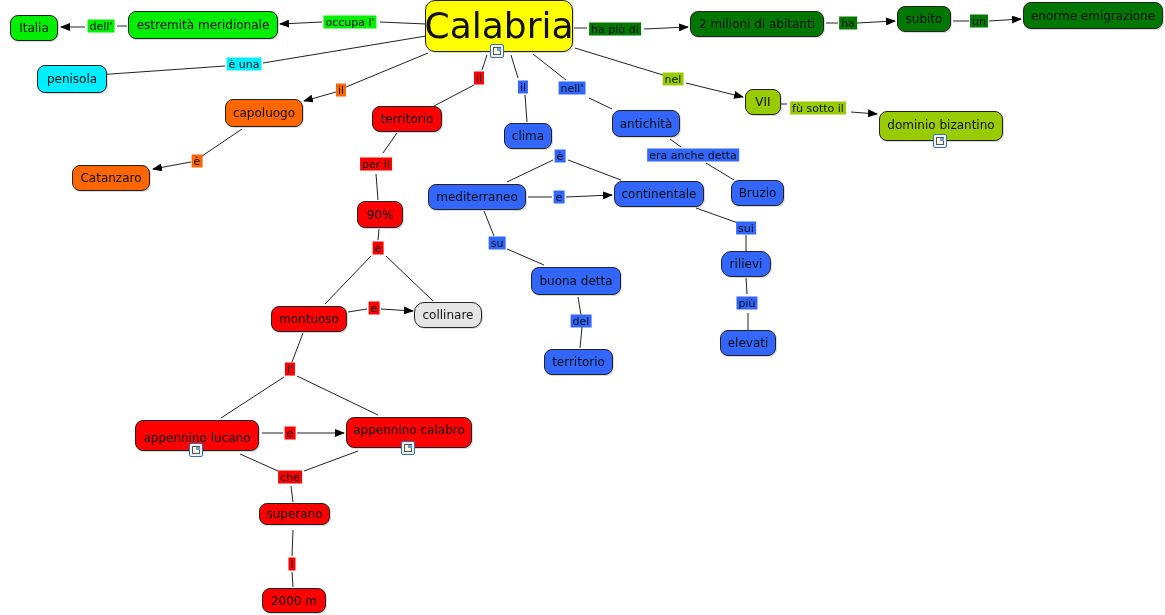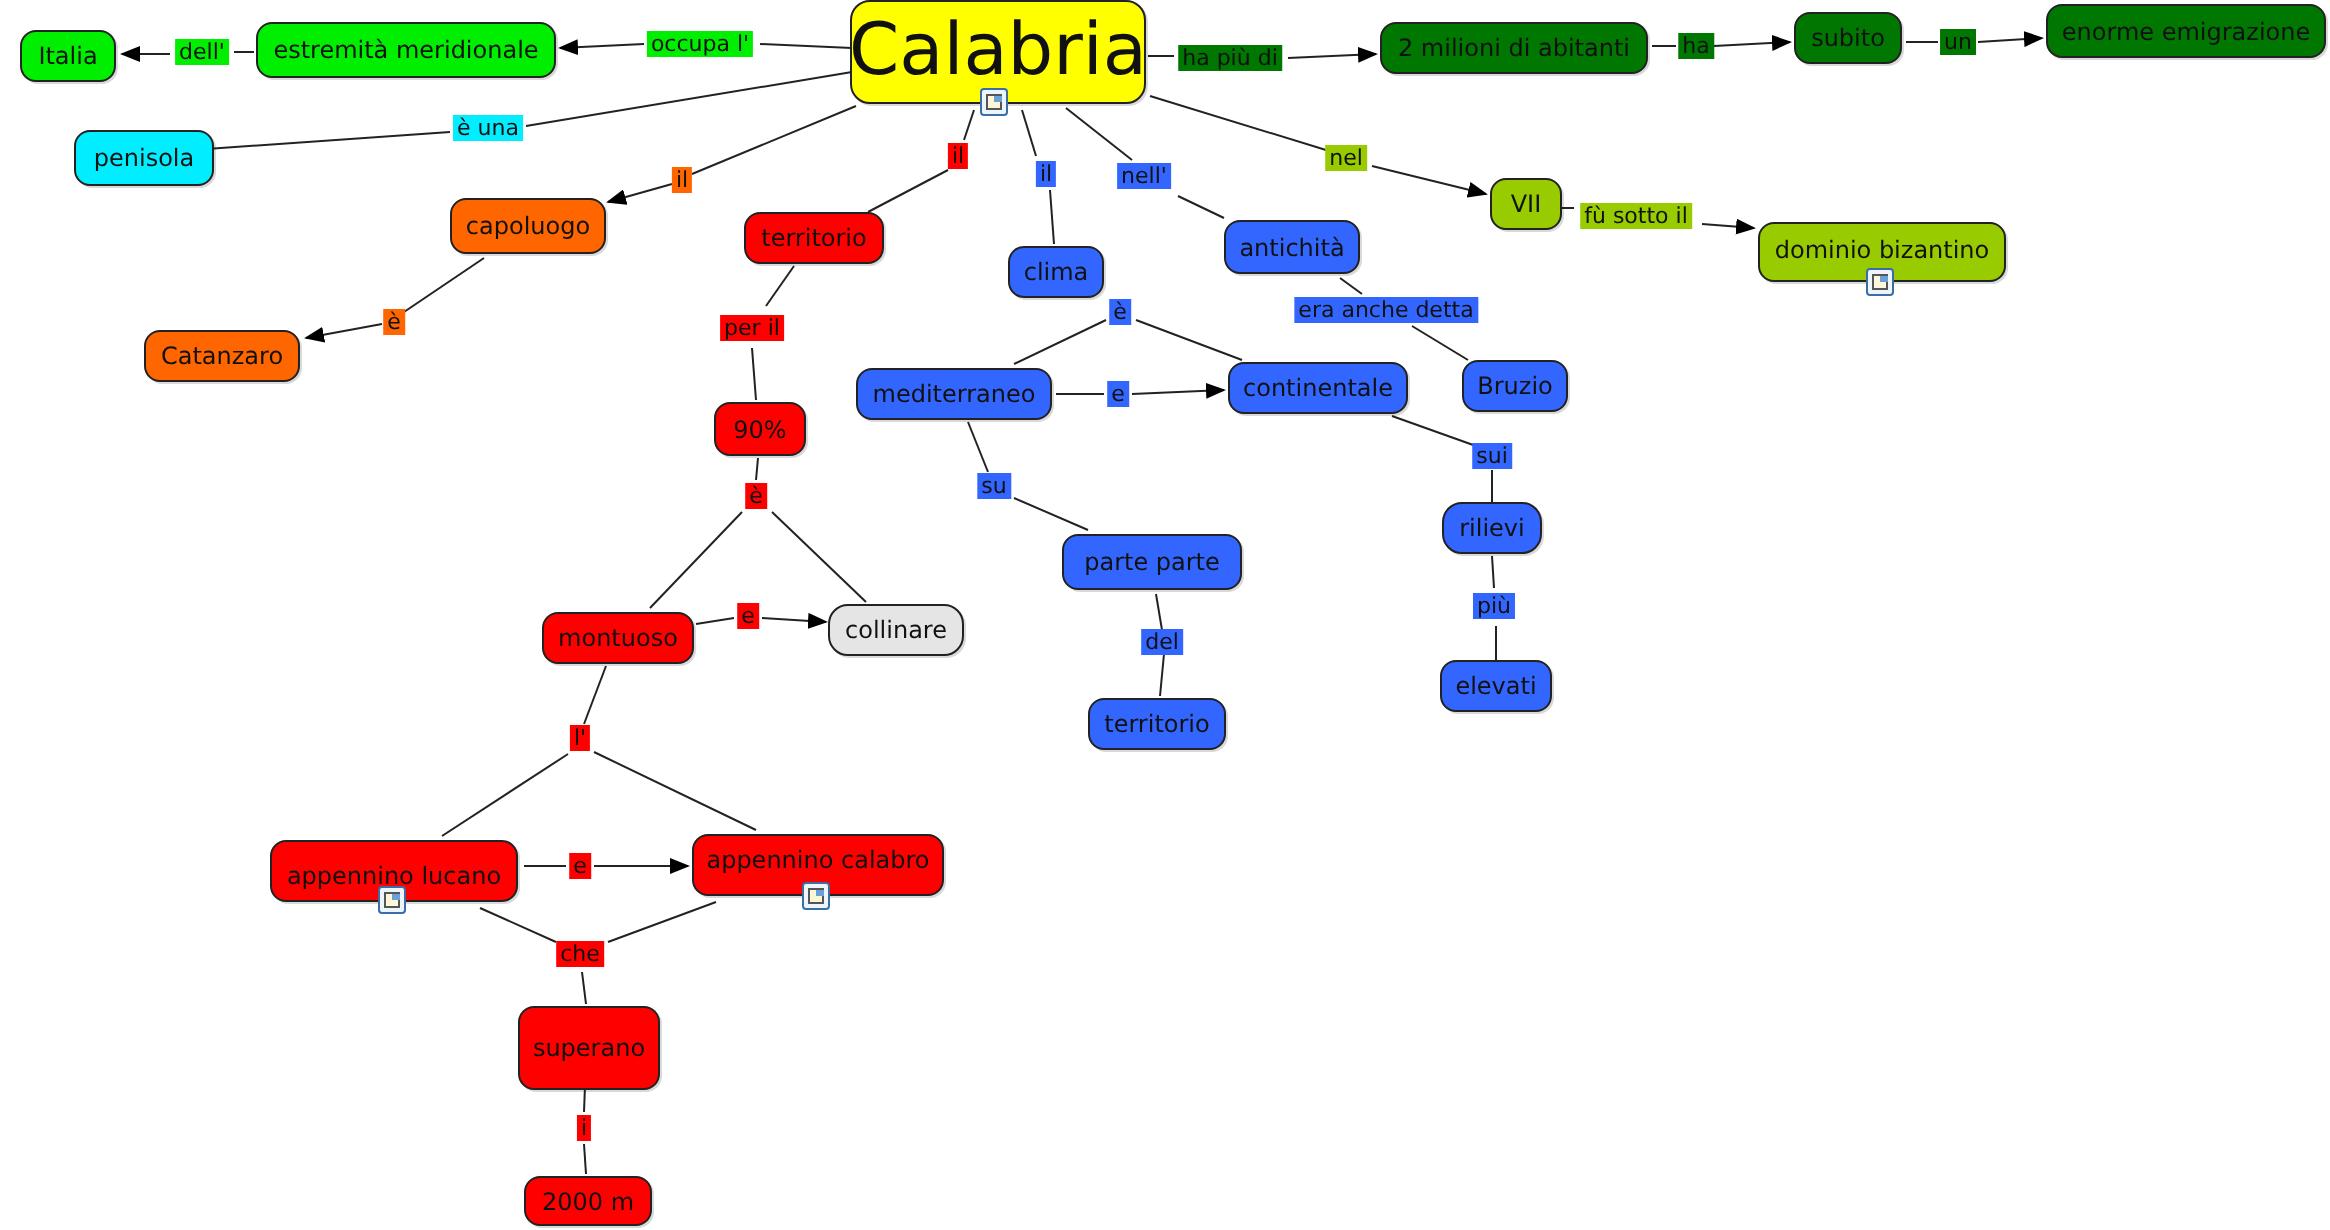--- a/index.html
+++ b/index.html
@@ -152,38 +152,38 @@
     <span>collinare</span>
   </div>
 <div class="node" style="left:135px;top:420px;width:124px;height:31px;background:#ff0000;align-items:center;padding-top:5px;">
     <span>appennino lucano</span>
   </div>
 <span class="res" style="left:189px;top:443px;"></span>
 <div class="node" style="left:346px;top:417px;width:126px;height:31px;background:#ff0000;align-items:flex-start;padding-top:5px;">
     <span>appennino calabro</span>
   </div>
 <span class="res" style="left:401px;top:441px;"></span>
-<div class="node" style="left:259px;top:503px;width:71px;height:42px;background:#ff0000;">
+<div class="node" style="left:259px;top:503px;width:71px;height:22px;background:#ff0000;">
     <span>superano</span>
   </div>
 <div class="node" style="left:262px;top:588px;width:64px;height:25px;background:#ff0000;">
     <span>2000 m</span>
   </div>
 
 <div class="node" style="left:504px;top:123px;width:48px;height:26px;background:#3366ff;">
     <span>clima</span>
   </div>
 <div class="node" style="left:428px;top:184px;width:98px;height:26px;background:#3366ff;">
     <span>mediterraneo</span>
   </div>
 <div class="node" style="left:614px;top:181px;width:90px;height:26px;background:#3366ff;">
     <span>continentale</span>
   </div>
 <div class="node" style="left:531px;top:267px;width:90px;height:28px;background:#3366ff;">
-    <span>parte parte</span>
+    <span>buona detta</span>
   </div>
 <div class="node" style="left:544px;top:349px;width:69px;height:26px;background:#3366ff;">
     <span>territorio</span>
   </div>
 <div class="node" style="left:612px;top:110px;width:68px;height:27px;background:#3366ff;">
     <span>antichità</span>
   </div>
 <div class="node" style="left:731px;top:180px;width:53px;height:26px;background:#3366ff;">
     <span>Bruzio</span>
   </div>

